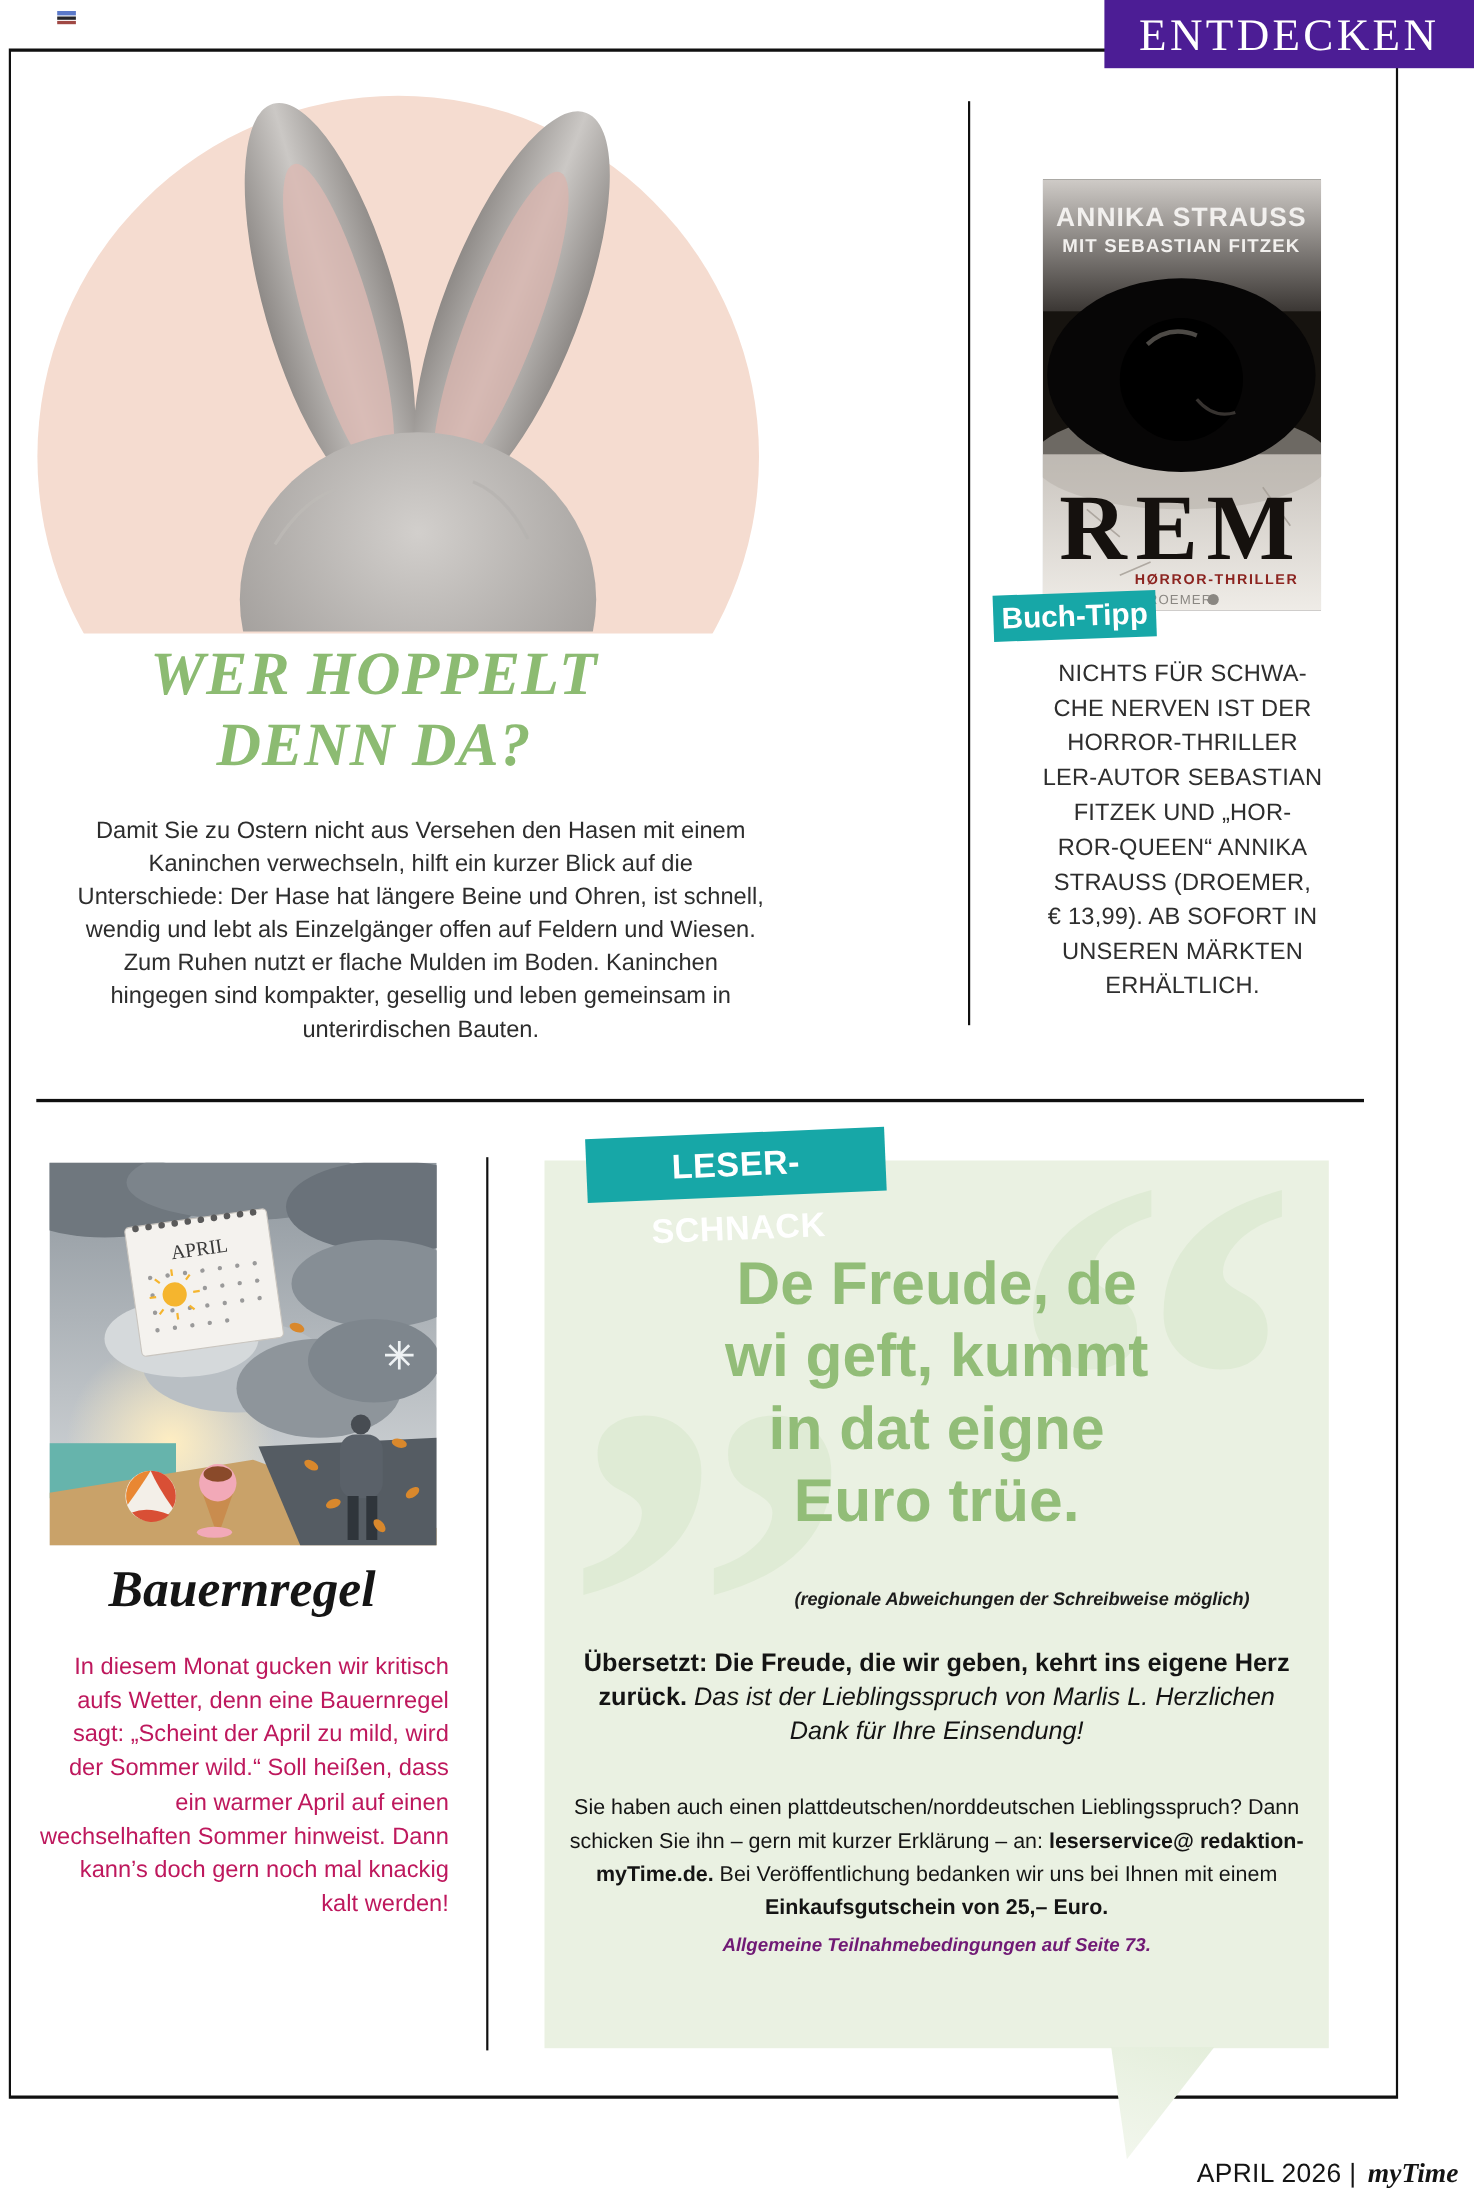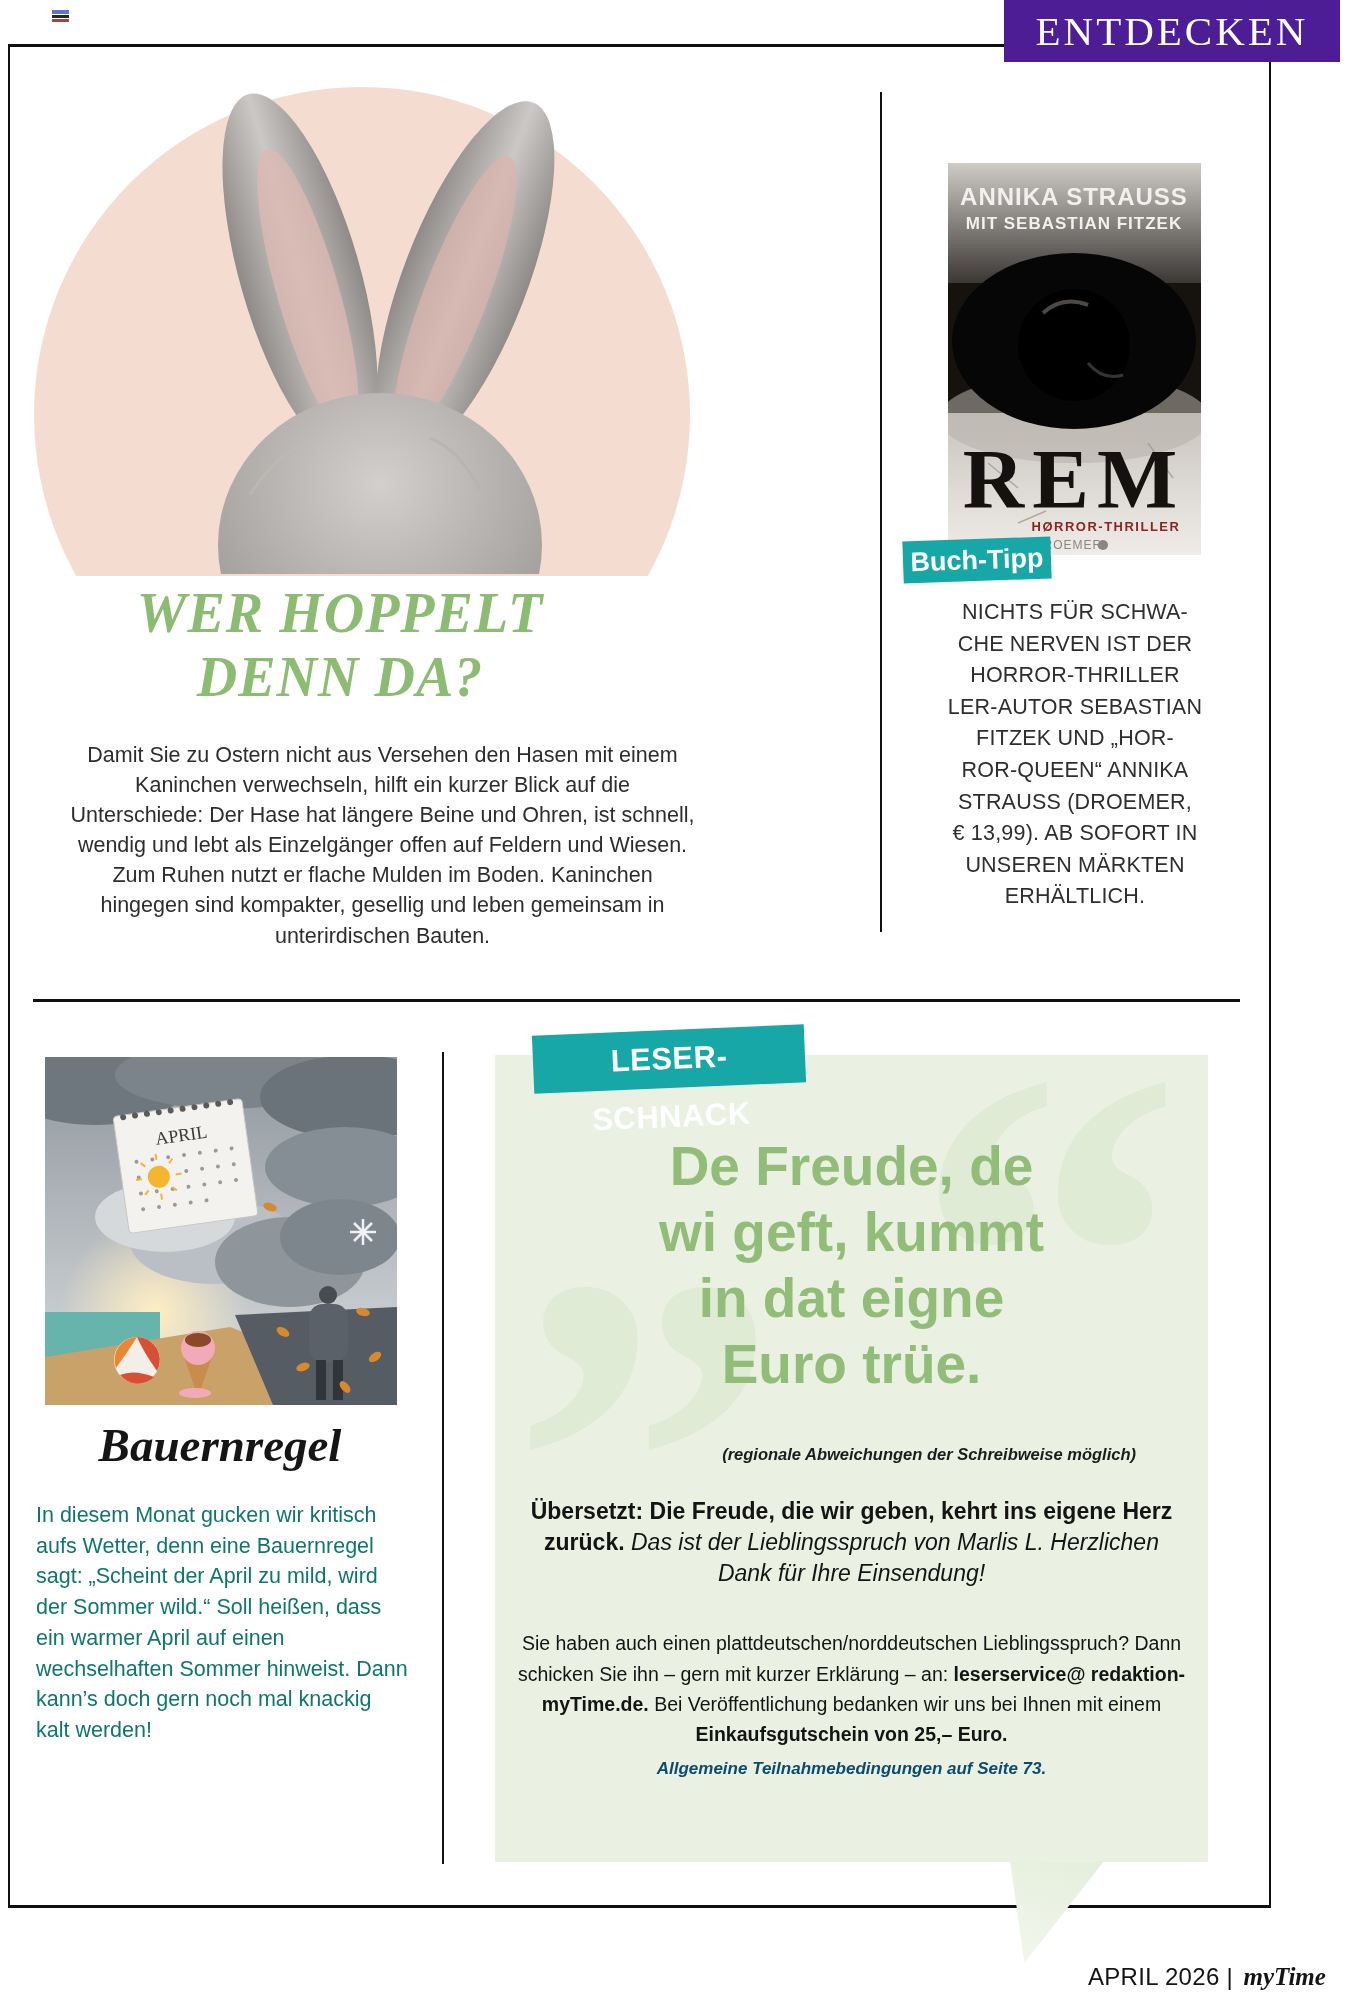--- a/index.html
+++ b/index.html
@@ -40,22 +40,22 @@
   .badge-buchtipp { position:absolute; left:903px; top:539px; width:148px; height:42px;
     background:#17a7a7; color:#fff; font-weight:bold; font-size:27px; text-align:center;
     line-height:42px; transform:rotate(-2deg); z-index:3; }
   .booktip-text { position:absolute; left:902px; top:597px; width:346px; text-align:center;
     font-size:21.5px; line-height:1.47; color:#2e2e2e; letter-spacing:0.2px; }
 
   .weather { position:absolute; left:45px; top:1057px; }
   .bauern-title { position:absolute; left:25px; top:1418px; width:390px; text-align:center;
     font-family:"Liberation Serif", serif; font-weight:bold; font-style:italic;
     font-size:47px; color:#151515; }
-  .bauern-text { position:absolute; left:36px; top:1500px; width:372px; text-align:left;
-    font-size:21.5px; line-height:1.43; color:#0f766e; }
+  .bauern-text { position:absolute; left:36px; top:1500px; width:372px; text-align:right;
+    font-size:21.5px; line-height:1.43; color:#be185d; }
 
   
   .green-box { position:absolute; left:495px; top:1055px; width:713px; height:807px; background:#eaf1e2; }
   .badge-leserschnack { position:absolute; left:533px; top:1030px; width:272px; height:58px;
     background:#17a7a7; color:#fff; font-weight:bold; font-size:31px; text-align:center;
     line-height:58px; transform:rotate(-2.4deg); z-index:4; letter-spacing:0.5px; }
   .quote-mark { position:absolute; font-family:"Liberation Serif", serif; font-weight:bold;
     font-size:540px; color:#dfebd5; line-height:1; z-index:1; }
   .quote-open { right:25px; top:-66px; }
   .quote-close { left:15px; top:139px; }
@@ -64,21 +64,21 @@
   .note { position:relative; z-index:2; margin-top:48px; padding-right:72px; text-align:right;
     font-size:16.5px; font-weight:bold; font-style:italic; color:#1c1c1c;padding-left:12px; }
   .translation { position:relative; z-index:2; margin:32px auto 0; width:650px; text-align:center;
     font-size:23px; line-height:1.34; color:#141414; }
   .translation strong { font-weight:bold; }
   .translation em { font-style:italic; font-weight:normal; }
   .cta { position:relative; z-index:2; margin:40px auto 0; width:700px; text-align:center;
     font-size:19.5px; line-height:1.55; color:#141414; }
   .cta .bold { font-weight:bold; }
   .terms { position:relative; z-index:2; margin-top:10px; text-align:center;
-    font-size:17px; font-weight:bold; font-style:italic; color:#0c4a6e; }
+    font-size:17px; font-weight:bold; font-style:italic; color:#701a75; }
   .tail { position:absolute; left:1002px; top:1861px; width:102px; height:102px;
     background:linear-gradient(200deg,#e4eedb,#f3f7ee); clip-path:polygon(8% 0,100% 0,22% 100%); z-index:5; }
 
   .footer { position:absolute; left:1088px; top:1963px; white-space:nowrap; color:#141414; }
   .footer .issue { font-size:24px; letter-spacing:0.3px; }
   .footer .brand { font-family:"Liberation Serif", serif; font-style:italic; font-weight:bold;
     font-size:25px; margin-left:6px;margin-top:20px; }
   .footer .pagenum { font-weight:bold; font-size:20px; margin-left:40px; }
 </style>
 </head>

